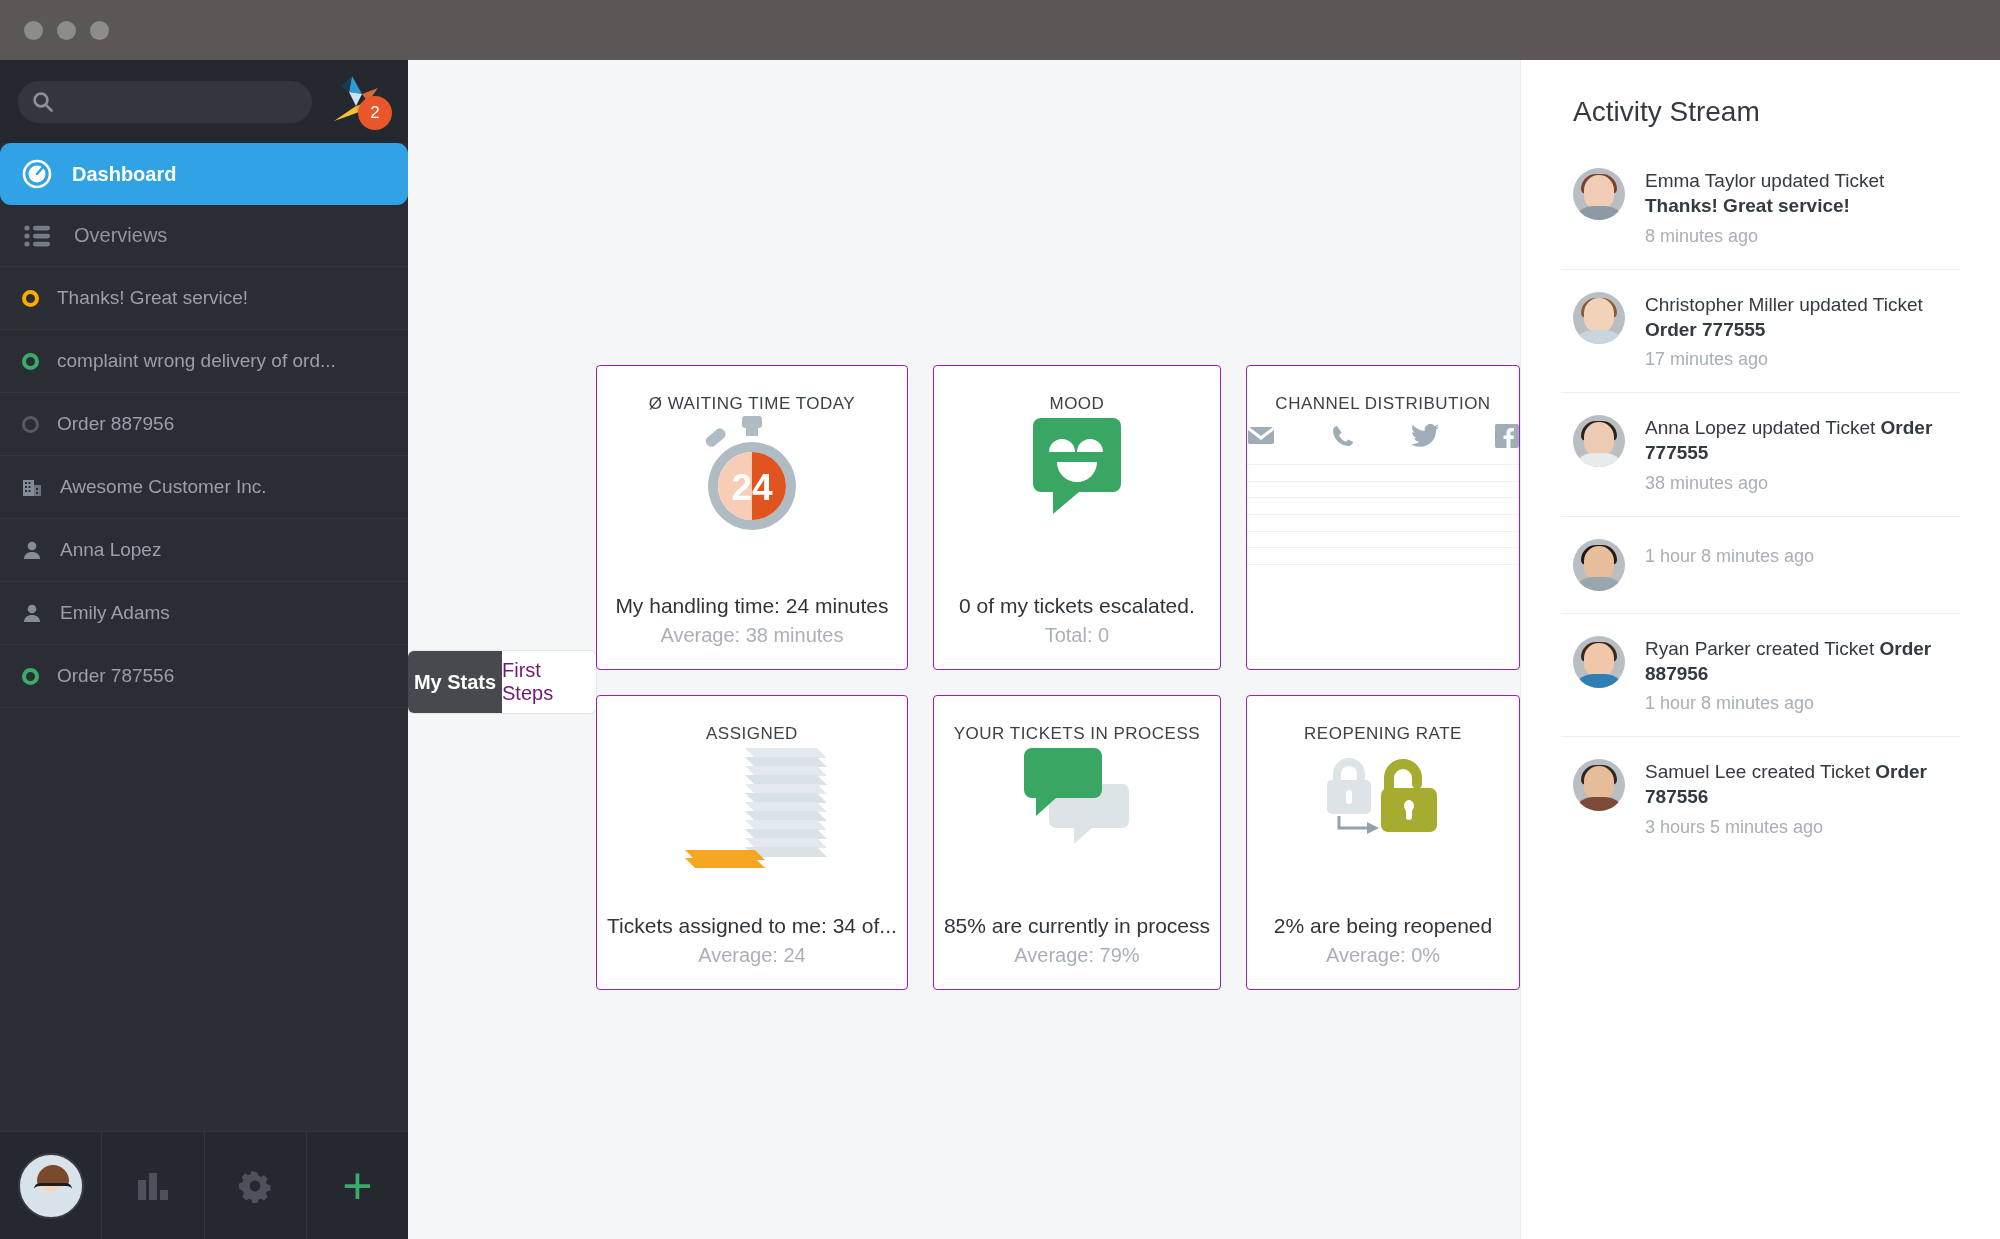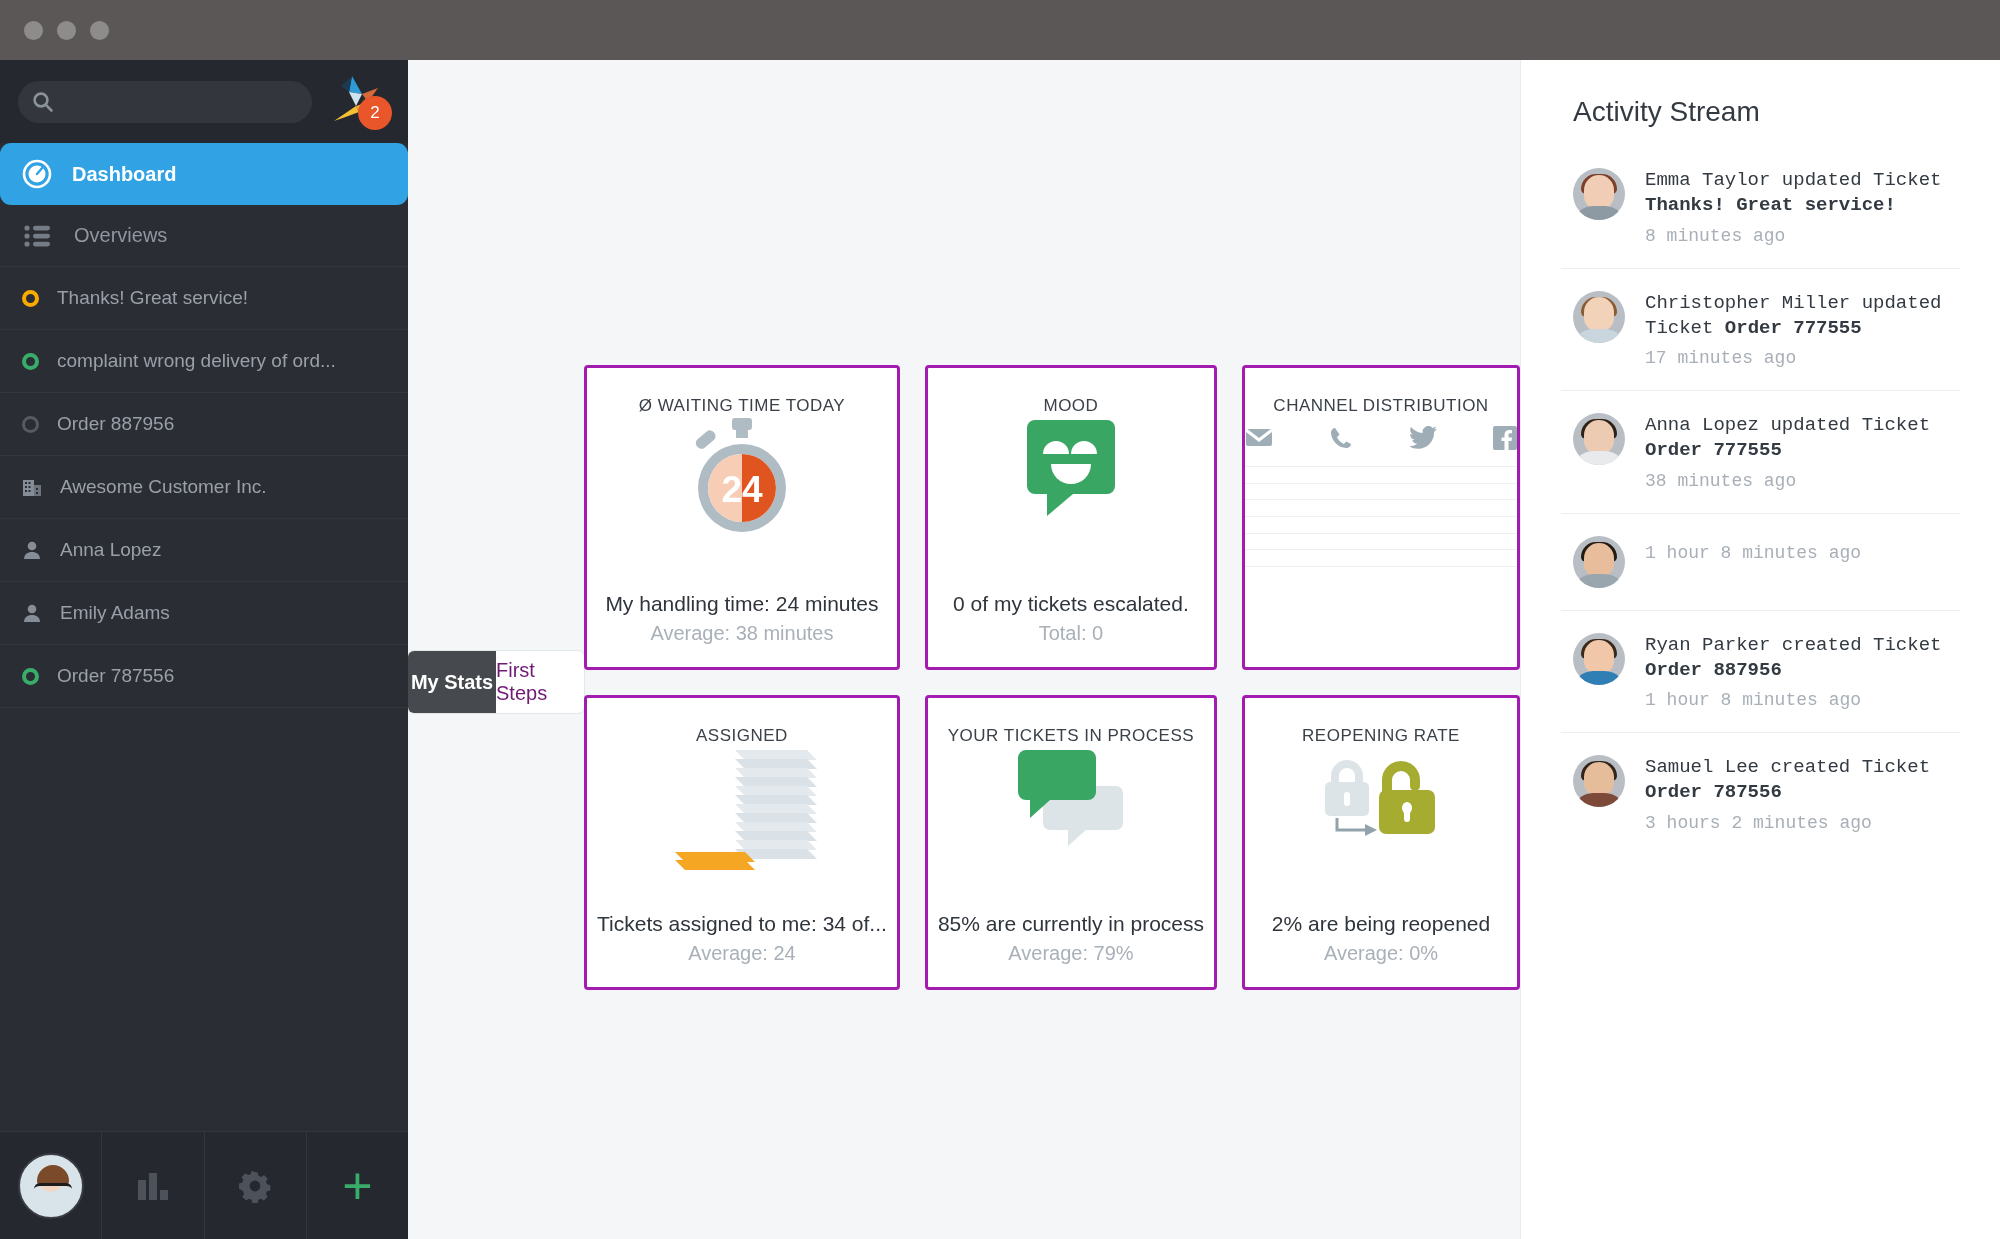--- a/index.html
+++ b/index.html
@@ -111,21 +111,21 @@
     flex:1 1 0; display:flex; align-items:center; justify-content:center;
     font-size:20px; cursor:pointer; color:#701a75;
   }
   .tab.active{ background:#464a4e; color:#fff; font-weight:bold; }
 
   .cards{
     margin-top:56px; width:1100px;
     display:grid; grid-template-columns:repeat(3, 1fr); gap:25px;
   }
   .card{
-    background:#fff; border:3px solid #a21caf; border-radius:4px;
+    background:#fff; border:1px solid #a21caf; border-radius:4px;
     height:305px; display:flex; flex-direction:column; align-items:center;
     padding-top:28px;
   }
   .card.short{ height:295px; }
   .card-title{
     font-size:17px; letter-spacing:.5px; color:#3b4149; text-transform:uppercase;
     text-align:center;
   }
   .card-art{ flex:1 1 auto; display:flex; align-items:flex-start; justify-content:center; width:100%; }
   .card-main{ font-size:21px; color:#2f353c; text-align:center; padding:0 10px;
@@ -142,21 +142,21 @@
   .bar{ width:18px; border-radius:9px; }
   .bar.dark{ background:#a7b5bd; }
   .bar.light{ background:#dde4e8; }
 
   
   .stream{
     width:480px; flex:0 0 480px; background:#fff; border-left:1px solid #e6ecef;
     padding:0 40px; overflow:hidden;
   }
   .stream-title{ font-size:28px; color:#333a42; margin:36px 0 18px 12px; }
-  .act{ display:flex; gap:20px; padding:22px 0 22px 12px; border-bottom:1px solid #eceff1;font-family:Liberation Mono, monospace; }
+  .act{ display:flex; gap:20px; padding:22px 0 22px 12px; border-bottom:1px solid #eceff1; }
   .act:last-child{ border-bottom:none; }
   .act-avatar{
     width:52px; height:52px; border-radius:50%; flex:0 0 52px; overflow:hidden;
     position:relative; background:#b9bec4;
   }
   .av-face{ position:absolute; left:50%; top:46%; transform:translate(-50%,-50%);
     width:30px; height:34px; border-radius:15px 15px 13px 13px; }
   .av-hair{ position:absolute; left:50%; top:6px; transform:translateX(-50%);
     width:36px; height:20px; border-radius:18px 18px 6px 6px; }
   .av-body{ position:absolute; left:50%; bottom:-6px; transform:translateX(-50%);
@@ -544,20 +544,20 @@
           <span class="av-hair" style="background:#32251c"></span>
           <span class="av-face" style="background:#e6bd9b"></span>
           <span class="av-body" style="background:#7d4a3a"></span>
         </div>
         <div>
           <div class="act-text">
             <span>Samuel Lee</span>
             <span>created Ticket</span>
             <b>Order 787556</b>
           </div>
-          <div class="act-time">3 hours 2 minutes ago</div>
+          <div class="act-time">3 hours 5 minutes ago</div>
         </div>
       </div>
 
     </div>
 
   </div>
 </div>
 
 </body></html>

